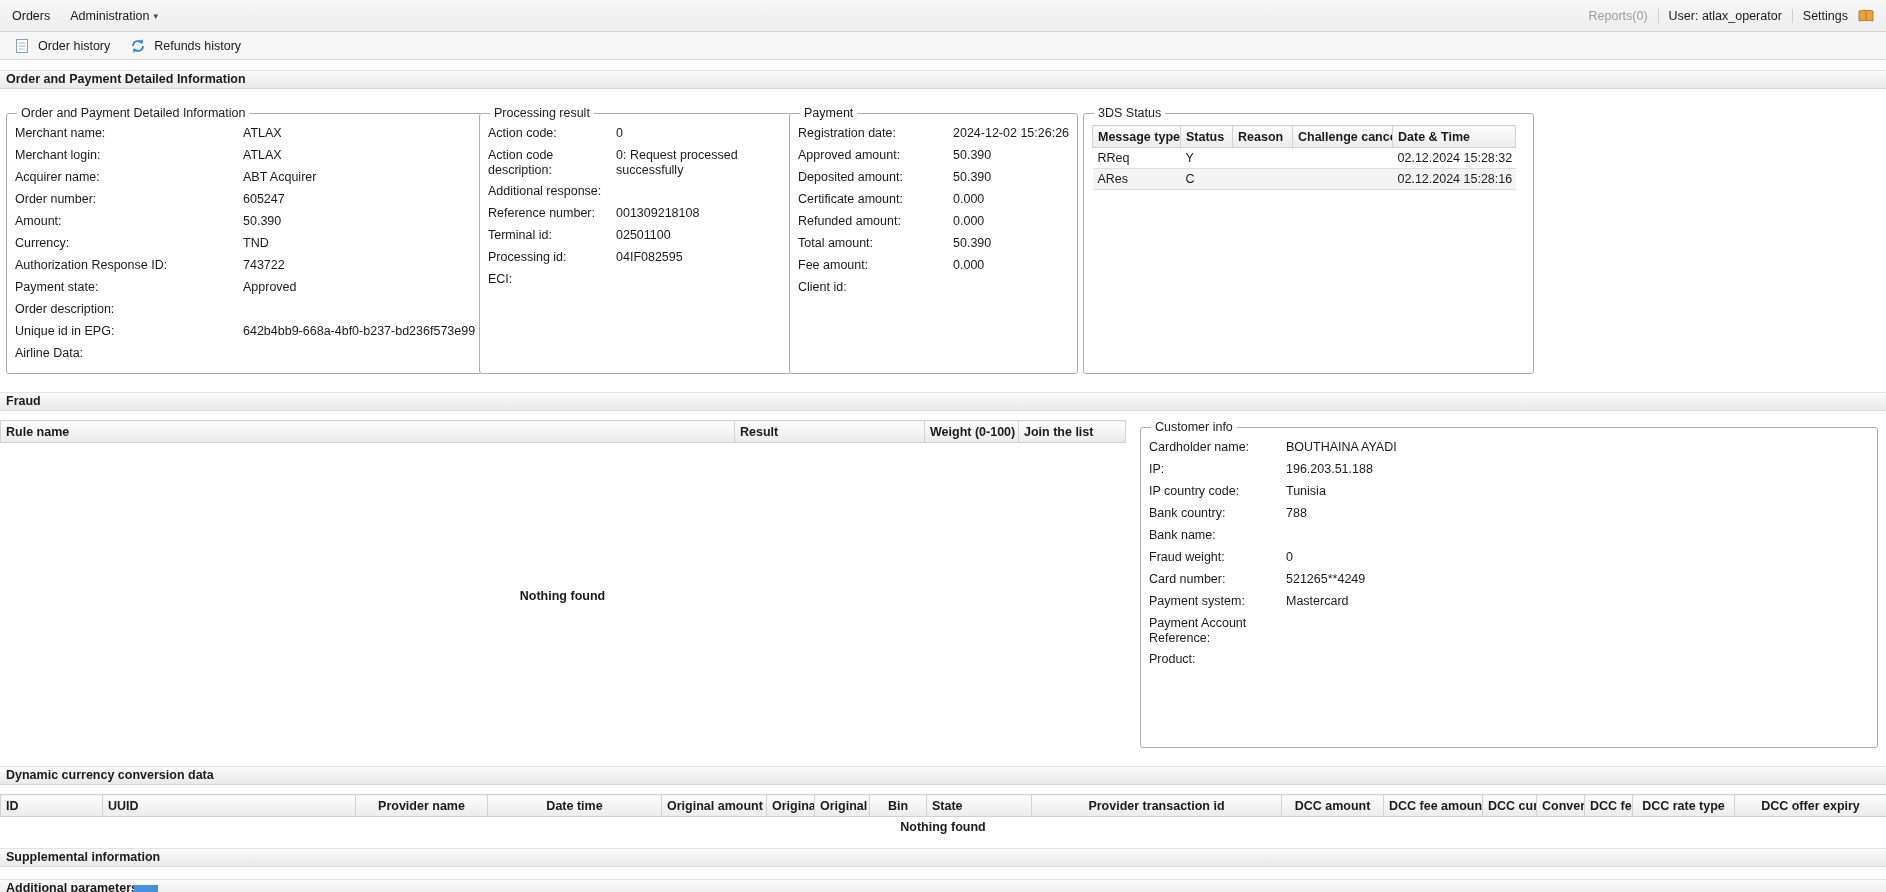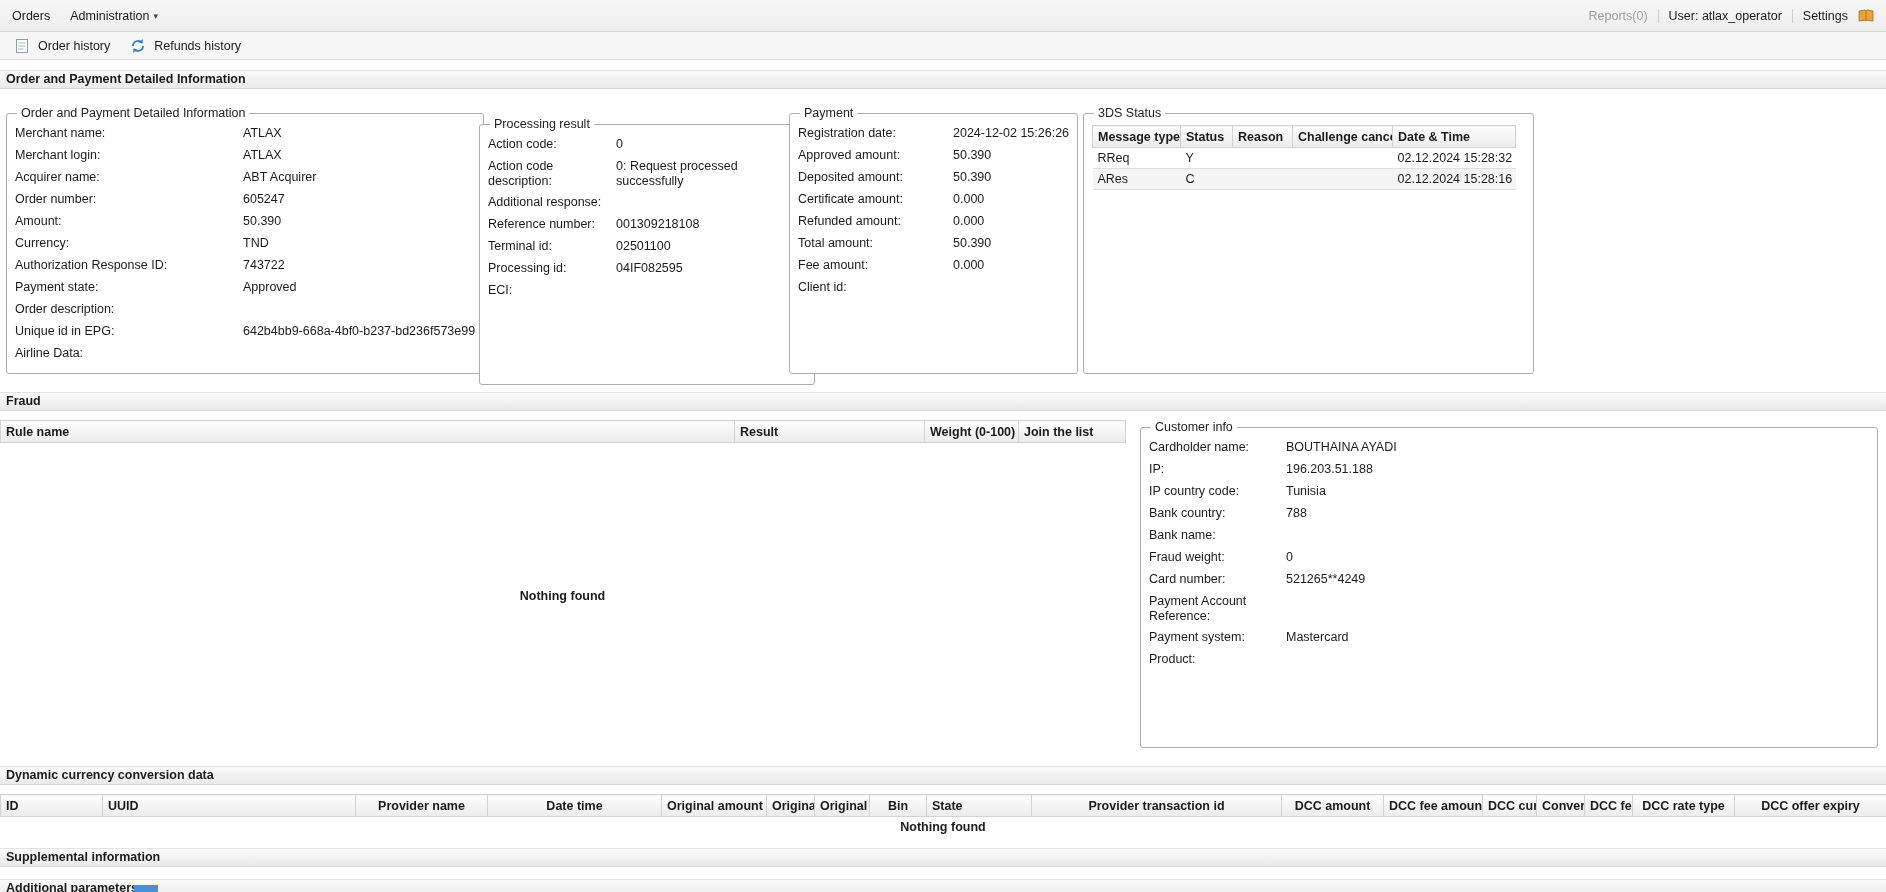--- a/index.html
+++ b/index.html
@@ -179,21 +179,21 @@
       <div class="frow">
           <div class="flabel">Unique id in EPG:</div>
           <div class="fvalue">642b4bb9-668a-4bf0-b237-bd236f573e99</div>
         </div>
       <div class="frow">
           <div class="flabel">Airline Data:</div>
           <div class="fvalue"></div>
         </div>
     </fieldset>
 
-    <fieldset class="gbox gbox-proc" style="left:479px; top:28px; width:336px; height:268px;">
+    <fieldset class="gbox gbox-proc" style="left:479px; top:17px; width:336px; height:268px;">
       <legend>Processing result</legend>
       <div class="frow">
           <div class="flabel">Action code:</div>
           <div class="fvalue">0</div>
         </div>
       <div class="frow">
           <div class="flabel">Action code description:</div>
           <div class="fvalue">0: Request processed successfully</div>
         </div>
       <div class="frow">
@@ -336,26 +336,26 @@
         </div>
       <div class="frow">
           <div class="flabel">Fraud weight:</div>
           <div class="fvalue">0</div>
         </div>
       <div class="frow">
           <div class="flabel">Card number:</div>
           <div class="fvalue">521265**4249</div>
         </div>
       <div class="frow">
-          <div class="flabel">Payment Account Reference:</div>
-          <div class="fvalue"></div>
-        </div>
-      <div class="frow">
           <div class="flabel">Payment system:</div>
           <div class="fvalue">Mastercard</div>
+        </div>
+      <div class="frow">
+          <div class="flabel">Payment Account Reference:</div>
+          <div class="fvalue"></div>
         </div>
       <div class="frow">
           <div class="flabel">Product:</div>
           <div class="fvalue"></div>
         </div>
     </fieldset>
   </div>
 
   <div class="section-bar dcc-bar">Dynamic currency conversion data</div>
   <table class="grid dcc-grid">

